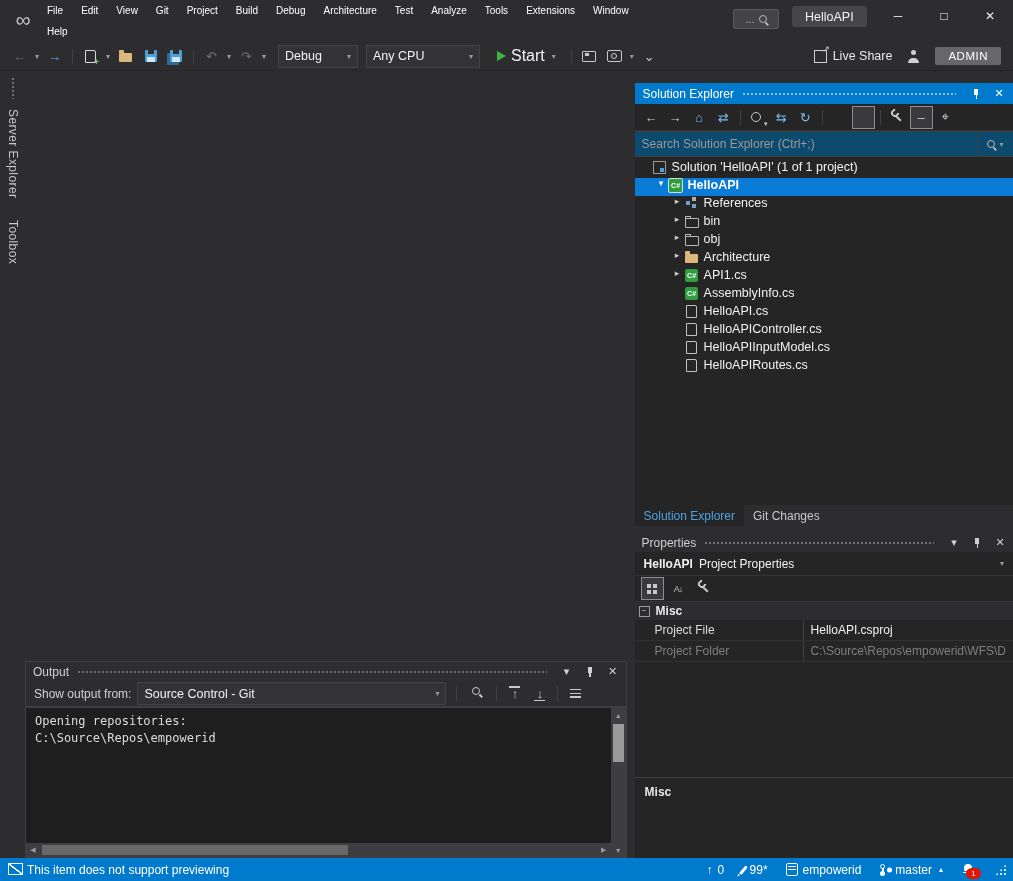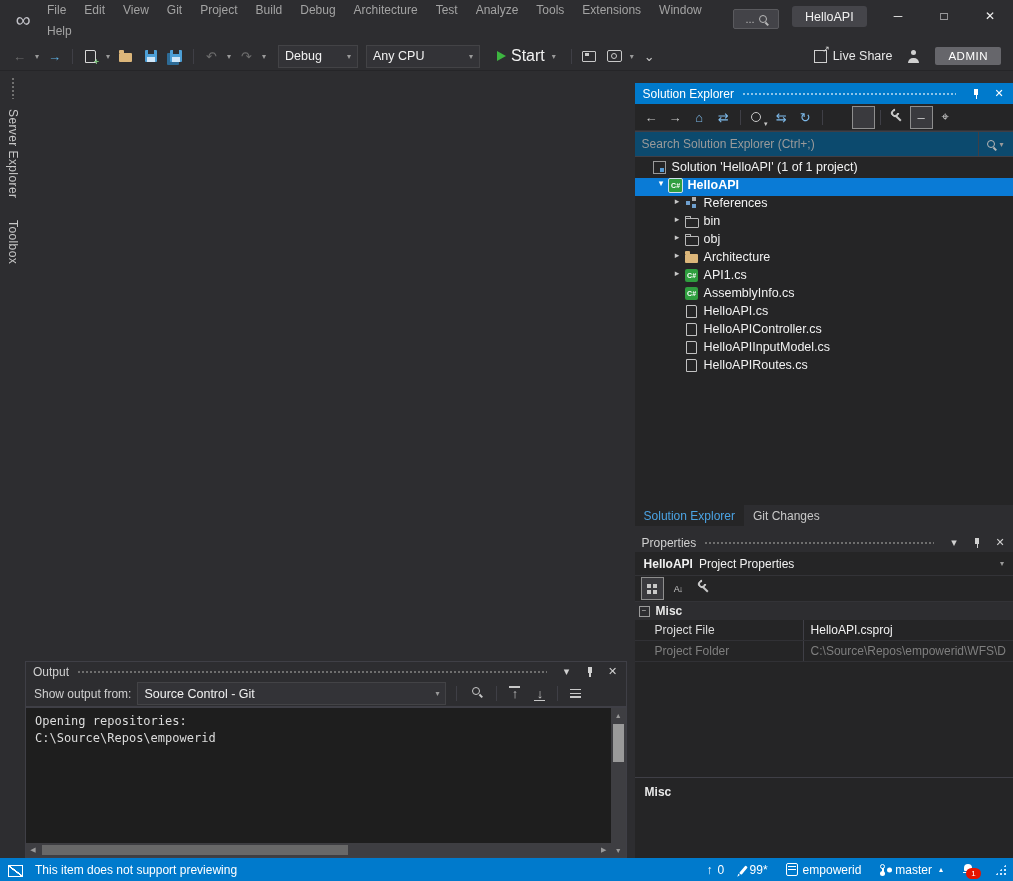--- a/index.html
+++ b/index.html
@@ -4,21 +4,21 @@
 <style>
   html,body{margin:0;padding:0}
   body{width:1013px;height:881px;background:#2d2d30;font-family:"Liberation Sans",sans-serif;color:#f1f1f1;overflow:hidden}
   .app{width:1013px;height:881px;display:flex;flex-direction:column}
 
   
   .titlebar{height:42px;flex:0 0 auto;background:#2d2d30;position:relative}
   .vs-logo{position:absolute;left:10px;top:7px;width:26px;height:26px;display:flex;align-items:center;justify-content:center;color:#c2c2c8;font-size:21px;font-style:italic}
   .menus{position:absolute;left:38px;top:0}
   .menu-row{display:flex;height:21px;align-items:center}
-  .menu-item{padding:0 9px;font-size:12px;line-height:21px;color:#a3a3a3;cursor:default}
+  .menu-item{padding:0 9px;font-size:10px;line-height:21px;color:#ffffff;cursor:default}
   .tb-search{position:absolute;left:733px;top:9px;width:44px;height:18px;background:#434348;border:1px solid #5a5a5e;border-radius:2px;display:flex;align-items:center;justify-content:center;gap:4px;color:#b8b8b8;font-size:11px}
   .mag{width:6px;height:6px;border:1.5px solid #b8b8b8;border-radius:50%;position:relative;flex:0 0 auto}
   .mag::after{content:"";position:absolute;width:4px;height:1.5px;background:#b8b8b8;right:-3px;bottom:-2px;transform:rotate(45deg)}
   .win-title{position:absolute;left:792px;top:6px;height:21px;padding:0 13px;background:#45454a;border-radius:3px;display:flex;align-items:center;font-size:12.5px}
   .win-controls{position:absolute;right:0;top:0;display:flex}
   .win-btn{width:46px;height:31px;display:flex;align-items:center;justify-content:center;font-size:12px;color:#f1f1f1}
 
   
   .toolbar{height:28px;flex:0 0 auto;display:flex;align-items:center;padding-left:8px;gap:2px;background:#2d2d30;border-bottom:1px solid #252528}
   .tbtn{position:relative;width:21px;height:21px;display:inline-flex;align-items:center;justify-content:center;color:#c8c8c8;font-size:13px;border:1px solid transparent;flex:0 0 auto}
@@ -146,21 +146,21 @@
   .prop-row{height:20px;display:flex;font-size:12px;border-bottom:1px solid #313135}
   .prop-name{flex:0 0 148px;padding-left:20px;display:flex;align-items:center;color:#dcdcdc;border-right:1px solid #3f3f46}
   .prop-value{flex:1;padding:0 7px;display:flex;align-items:center;color:#f1f1f1;white-space:nowrap;overflow:hidden}
   .prop-row.muted .prop-name,.prop-row.muted .prop-value{color:#7f7f7f}
   .props-filler{flex:1}
   .props-footer{flex:0 0 66px;border-top:1px solid #3f3f46;padding:7px 10px;font-size:12px}
   .props-footer .f-title{font-weight:bold;color:#e8e8e8}
 
   
   .statusbar{height:23px;flex:0 0 auto;background:#007acc;display:flex;align-items:center;padding:0 6px 0 8px;font-size:12px;color:#fff;gap:8px}
-  .sb-left{display:flex;align-items:flex-end;gap:12px}
+  .sb-left{display:flex;align-items:flex-start;gap:4px}
   .no-preview{width:13px;height:10px;border:1px solid #fff;background:linear-gradient(to top right,transparent 44%,#fff 46%,#fff 54%,transparent 56%)}
   .sb-right{margin-left:auto;display:flex;align-items:center;gap:18px}
   .sb-item{display:flex;align-items:center;gap:5px}
   .pencil{width:2.5px;height:10px;background:#fff;border-radius:1px;transform:rotate(40deg);position:relative}
   .pencil::after{content:"";position:absolute;bottom:-4px;left:-0.5px;border-left:1.8px solid transparent;border-right:1.8px solid transparent;border-top:3.5px solid #fff}
   .repo-ic{width:10px;height:11px;border:1.5px solid #fff;border-radius:2px;position:relative}
   .repo-ic::before{content:"";position:absolute;left:1px;top:2px;right:1px;height:1px;background:#fff;box-shadow:0 3px 0 #fff}
   .sb-branch{position:relative;width:11px;height:13px}
   .sb-branch::before{content:"";position:absolute;left:1px;top:1px;width:3px;height:3px;border:1px solid #fff;border-radius:50%;box-shadow:0 7px 0 #fff,7px 3.5px 0 #fff}
   .sb-branch::after{content:"";position:absolute;left:3px;top:5px;width:1.5px;height:5px;background:#fff}

